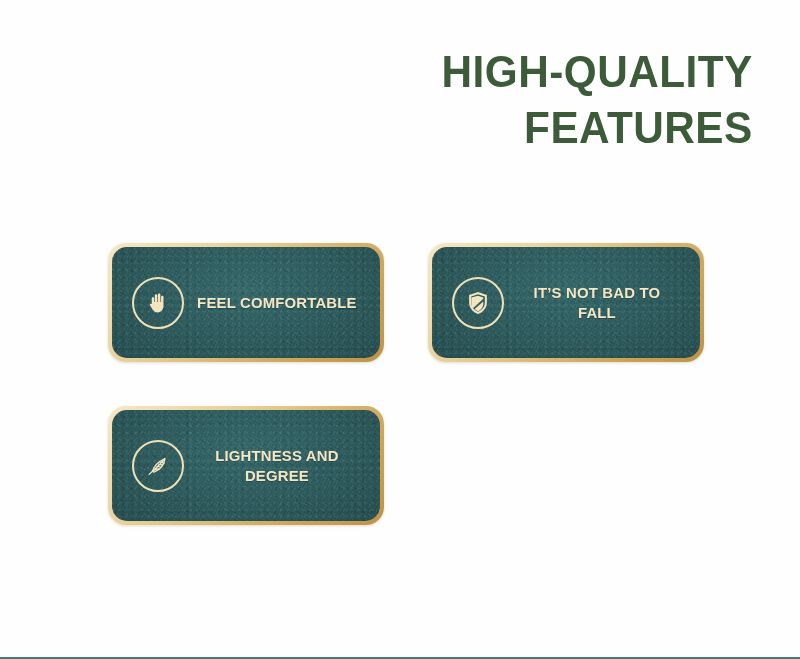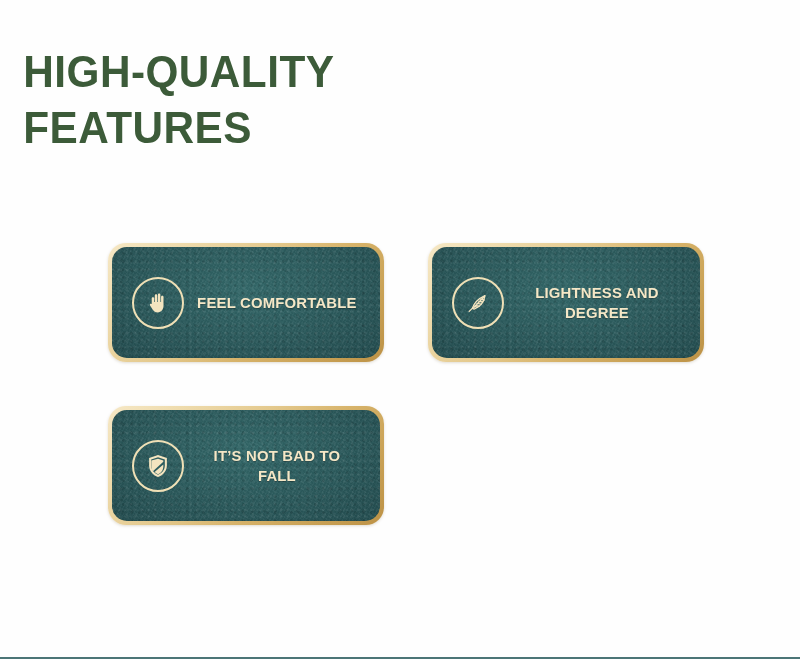--- a/index.html
+++ b/index.html
@@ -22,21 +22,21 @@
     background: #fefefe;
     box-sizing: border-box;
   }
 
   
   .title-block {
     position: absolute;
     top: 44px;
     left: 0;
     width: 776px;
-    text-align: left;
+    text-align: right;
   }
   .title-line {
     display: block;
     color: #3c5b39;
     font-family: "Liberation Sans", sans-serif;
     font-weight: bold;
     font-size: 45px;
     letter-spacing: 0.5px;
     line-height: 56px;
     transform: scaleX(0.94);
@@ -162,20 +162,34 @@
       <div class="card-inner">
         <span class="icon-wrap">
           <svg width="26" height="26" viewBox="0 0 24 24" aria-hidden="true">
             <path fill="#f4e5c0" d="M6.2 12.6V7.9c0-.62.5-1.12 1.12-1.12s1.13.5 1.13 1.12v3.1h.62V5.1c0-.62.5-1.12 1.12-1.12s1.13.5 1.13 1.12v5.9h.62V4.4c0-.62.5-1.12 1.13-1.12S14.2 3.78 14.2 4.4v6.6h.62V6.5c0-.62.5-1.12 1.13-1.12s1.12.5 1.12 1.12v8.1c0 3.3-2.2 6.1-5.3 6.1-2.1 0-3.6-.9-4.6-2.4l-2.5-3.9c-.34-.54-.18-1.25.36-1.6.5-.33 1.17-.2 1.53.28l1.64 2.2z"></path>
           </svg>
         </span>
         <span class="card-label">FEEL COMFORTABLE</span>
       </div>
     </div>
 
+
+    <div class="card">
+      <div class="card-inner">
+        <span class="icon-wrap">
+          <svg width="26" height="26" viewBox="0 0 24 24" aria-hidden="true">
+            <path fill="#f4e5c0" d="M12 1.9 20.2 4.6v7.0c0 5.0-3.4 9.0-8.2 10.5C7.2 20.6 3.8 16.6 3.8 11.6V4.6z"></path>
+            <path fill="#2d5d5f" d="M12 3.9 18.3 6.0v5.6c0 4.0-2.7 7.2-6.3 8.5-3.6-1.3-6.3-4.5-6.3-8.5V6.0z"></path>
+            <path fill="#f4e5c0" d="M12 5.4 16.9 7.0v1.1L7.1 17.0c-.8-1.4-1.2-3.0-1.2-4.6V7.0z"></path>
+            <path fill="#f4e5c0" d="M16.9 10.6v1.8c0 3.3-2.1 6.0-4.9 7.2-1.2-.45-2.25-1.15-3.1-2.0z"></path>
+          </svg>
+        </span>
+        <span class="card-label">IT’S NOT BAD TO FALL</span>
+      </div>
+    </div>
 
     <div class="card">
       <div class="card-inner">
         <span class="icon-wrap">
           <svg width="28" height="28" viewBox="0 0 28 28" aria-hidden="true">
             <g fill="none" stroke="#f4e5c0" stroke-width="1.3" stroke-linecap="round" stroke-linejoin="round">
               <path d="M5.2 22.4 L9.0 18.6"></path>
               <path d="M8.4 19.2 C10.0 14.2 14.4 9.6 21.0 6.6 C19.8 13.4 15.6 18.0 10.6 19.9 C9.8 20.2 9.0 20.0 8.4 19.2 Z"></path>
               <path d="M20.6 7.0 L9.2 19.4"></path>
               <path d="M11.2 16.4 L15.2 17.2"></path>
@@ -183,30 +197,16 @@
               <path d="M14.9 12.3 L18.8 13.0"></path>
               <path d="M16.8 10.4 L20.2 11.0"></path>
               <path d="M10.4 17.4 L13.3 18.1"></path>
             </g>
           </svg>
         </span>
         <span class="card-label">LIGHTNESS AND DEGREE</span>
       </div>
     </div>
 
-    <div class="card">
-      <div class="card-inner">
-        <span class="icon-wrap">
-          <svg width="26" height="26" viewBox="0 0 24 24" aria-hidden="true">
-            <path fill="#f4e5c0" d="M12 1.9 20.2 4.6v7.0c0 5.0-3.4 9.0-8.2 10.5C7.2 20.6 3.8 16.6 3.8 11.6V4.6z"></path>
-            <path fill="#2d5d5f" d="M12 3.9 18.3 6.0v5.6c0 4.0-2.7 7.2-6.3 8.5-3.6-1.3-6.3-4.5-6.3-8.5V6.0z"></path>
-            <path fill="#f4e5c0" d="M12 5.4 16.9 7.0v1.1L7.1 17.0c-.8-1.4-1.2-3.0-1.2-4.6V7.0z"></path>
-            <path fill="#f4e5c0" d="M16.9 10.6v1.8c0 3.3-2.1 6.0-4.9 7.2-1.2-.45-2.25-1.15-3.1-2.0z"></path>
-          </svg>
-        </span>
-        <span class="card-label">IT’S NOT BAD TO FALL</span>
-      </div>
-    </div>
-
   </div>
 
   <div class="bottom-edge"></div>
 </div>
 
 </body></html>

